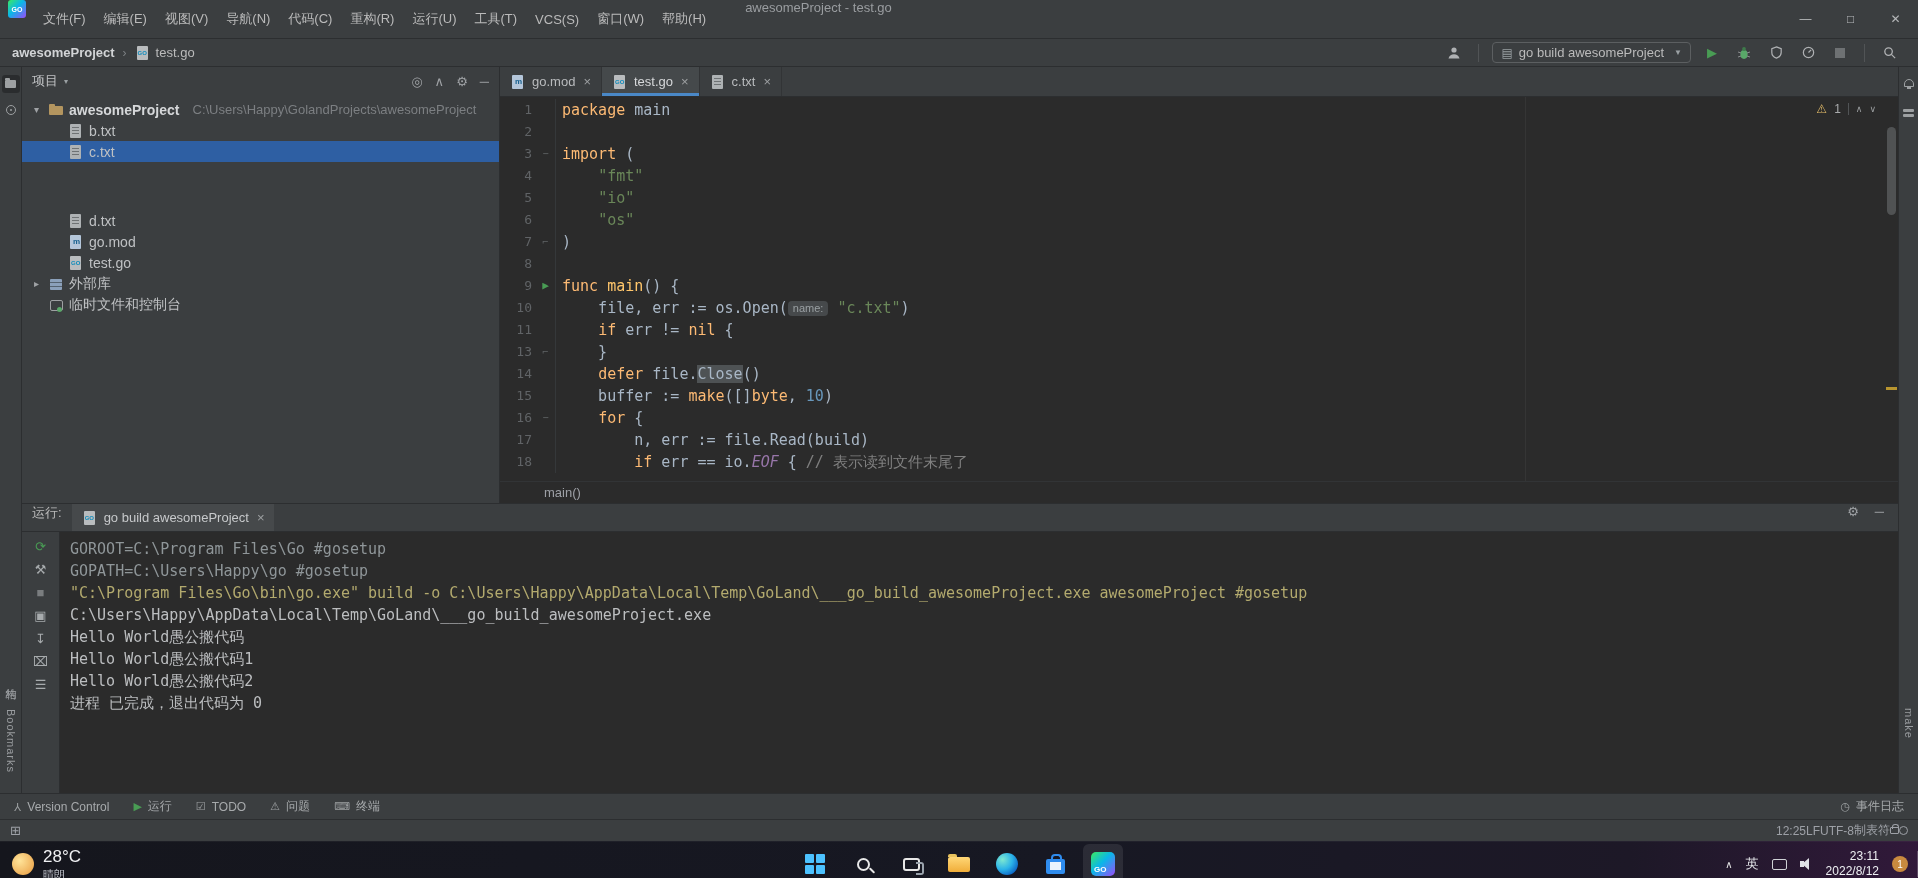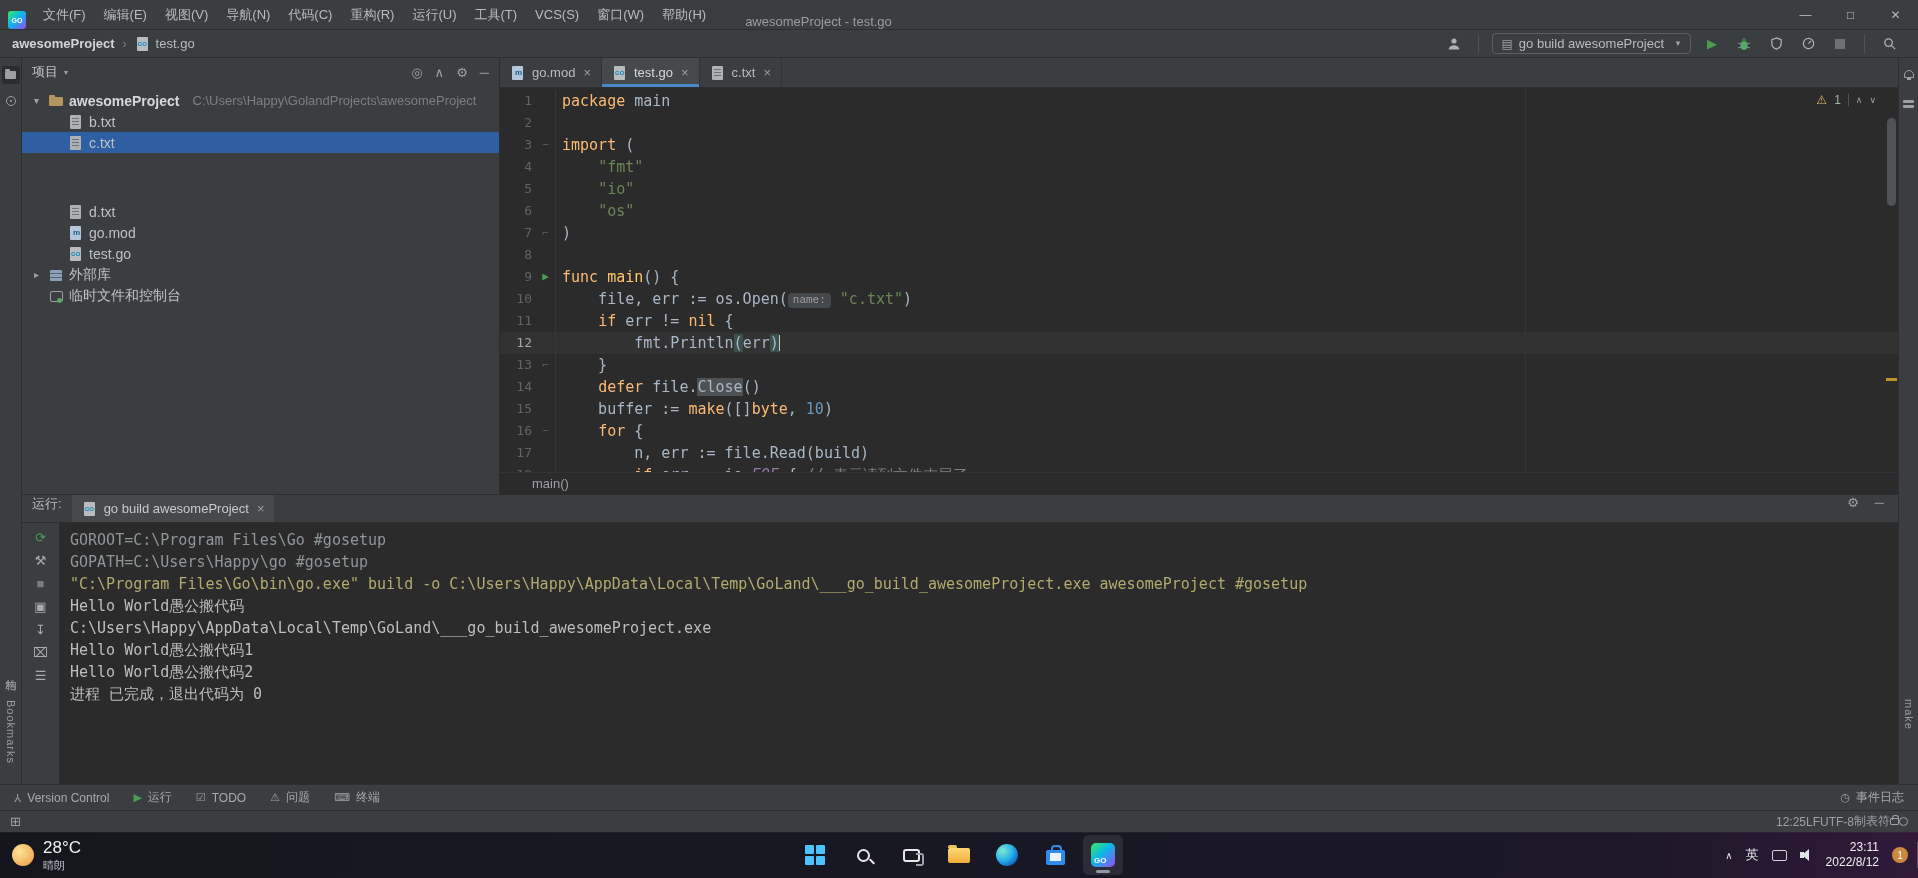--- a/index.html
+++ b/index.html
@@ -1,21 +1,21 @@
 <!DOCTYPE html>
 <html><head>
 <meta charset="utf-8">
 <style>
   html,body{margin:0;padding:0;background:#000;}
   *{box-sizing:border-box;}
   .screen{width:1918px;height:878px;position:relative;overflow:hidden;background:#2b2b2b;
           font-family:"Liberation Sans","DejaVu Sans",sans-serif;color:#bbbbbb;font-size:13px;}
 
   
-  .titlebar{height:30px;background:#3b3e40;border-bottom:1px solid #2c2e30;display:flex;align-items:flex-end;}
+  .titlebar{height:39px;background:#3b3e40;border-bottom:1px solid #2c2e30;display:flex;align-items:flex-start;}
   .app-logo{width:18px;height:18px;margin:0 8px;border-radius:3px;flex:none;
             background:linear-gradient(135deg,#3bea62 0%,#0ab7e8 45%,#9b4bfa 100%);
             color:#fff;font-size:7px;font-weight:bold;display:flex;align-items:center;justify-content:center;}
   .menu-bar{display:flex;height:100%;}
   .menu-item{padding:0 9px;display:flex;align-items:center;color:#bbbbbb;font-size:13px;}
   .win-title{margin-left:30px;color:#9a9da0;}
   .win-controls{margin-left:auto;display:flex;height:100%;}
   .win-btn{width:45px;display:flex;align-items:center;justify-content:center;color:#b6b8ba;font-size:12px;}
 
   
@@ -104,32 +104,32 @@
   .tk-s{color:#6a8759;}
   .tk-n{color:#6897bb;}
   .tk-fn{color:#ffc66b;}
   .tk-p{color:#a9b7c6;}
   .tk-c{color:#808080;}
   .tk-const{color:#9876aa;font-style:italic;}
   .tk-par{background:#3b514d;}
   .tk-hl{background:#4e5254;}
   .tk-caret{display:inline-block;width:1px;height:16px;background:#c8c8c8;vertical-align:-3px;}
   .tk-hint{display:inline-block;background:#46494b;color:#9aa0a3;border-radius:4px;padding:0 5px;
-           font-size:11px;line-height:15px;font-family:Liberation Mono, monospace;vertical-align:1px;}
+           font-size:11px;line-height:15px;font-family:Liberation Sans, sans-serif;vertical-align:1px;}
   .margin-guide{position:absolute;top:0;bottom:0;left:1025px;width:1px;background:#353535;}
   .inspect-widget{position:absolute;top:5px;right:22px;display:flex;align-items:center;gap:7px;font-size:12px;color:#a9abad;
                   font-family:"Liberation Sans","DejaVu Sans",sans-serif;}
   .warn-glyph{color:#e8bf6a;font-size:12px;}
   .iw-sep{width:1px;height:12px;background:#515456;}
   .iw-chev{color:#9da0a2;font-size:9px;}
   .scrollbar{position:absolute;top:0;bottom:0;right:0;width:14px;}
   .sb-thumb{position:absolute;right:2px;top:30px;width:9px;height:88px;background:rgba(166,172,177,.30);border-radius:5px;}
   .sb-mark{position:absolute;right:1px;top:290px;width:11px;height:3px;background:#b8952f;}
   .editor-crumbs{height:22px;flex:none;background:#2b2b2b;border-top:1px solid #323436;display:flex;align-items:center;
-                 padding-left:32px;color:#9da0a6;font-size:13px;}
+                 padding-left:44px;color:#9da0a6;font-size:13px;}
 
   
   .run-panel{height:290px;flex:none;display:flex;flex-direction:column;border-top:1px solid #2c2e30;background:#2b2b2b;}
   .run-header{height:28px;flex:none;background:#3b3e40;border-bottom:1px solid #2c2e30;display:flex;align-items:flex-start;gap:10px;padding-left:10px;}
   .run-label{color:#bbbbbb;}
   .run-tab{display:flex;align-items:center;gap:6px;background:#46494b;height:100%;padding:0 10px;color:#c7c9cb;}
   .run-tab-close{color:#9da0a2;margin-left:2px;}
   .run-header-icons{margin-left:auto;display:flex;gap:16px;color:#9fa2a5;font-size:13px;padding-right:14px;}
   .run-body{flex:1;display:flex;min-height:0;}
   .run-toolbar{width:38px;flex:none;background:#3b3e40;border-right:1px solid #2c2e30;display:flex;flex-direction:column;align-items:center;padding-top:8px;gap:10px;}
@@ -421,25 +421,20 @@
                 <div class="cline">
                   <div class="cnum">10</div>
                   <div class="cfold"></div>
                   <div class="ctext"><span class="tk-p">    file, err := os.Open(</span><span class="tk-hint">name:</span><span class="tk-p"> </span><span class="tk-s">"c.txt"</span><span class="tk-p">)</span></div>
                 </div>
                 <div class="cline">
                   <div class="cnum">11</div>
                   <div class="cfold"></div>
                   <div class="ctext"><span class="tk-p">    </span><span class="tk-k">if</span><span class="tk-p"> err != </span><span class="tk-k">nil</span><span class="tk-p"> {</span></div>
                 </div>
-                <div class="cline current">
-                  <div class="cnum">12</div>
-                  <div class="cfold"></div>
-                  <div class="ctext"><span class="tk-p">        fmt.Println</span><span class="tk-par">(</span><span class="tk-p">err</span><span class="tk-par">)</span><span class="tk-caret"></span></div>
-                </div>
                 <div class="cline">
                   <div class="cnum">13</div>
                   <div class="cfold end">⌐</div>
                   <div class="ctext"><span class="tk-p">    }</span></div>
                 </div>
                 <div class="cline">
                   <div class="cnum">14</div>
                   <div class="cfold"></div>
                   <div class="ctext"><span class="tk-p">    </span><span class="tk-k">defer</span><span class="tk-p"> file.</span><span class="tk-hl">Close</span><span class="tk-p">()</span></div>
                 </div>
@@ -503,22 +498,22 @@
               <div class="rt-icon" style="color: rgb(122, 125, 127);">■</div>
               <div class="rt-icon">▣</div>
               <div class="rt-icon">↧</div>
               <div class="rt-icon">⌧</div>
               <div class="rt-icon">☰</div>
             </div>
           <div class="console">
               <div class="conline sys">GOROOT=C:\Program Files\Go #gosetup</div>
               <div class="conline sys">GOPATH=C:\Users\Happy\go #gosetup</div>
               <div class="conline cmd">"C:\Program Files\Go\bin\go.exe" build -o C:\Users\Happy\AppData\Local\Temp\GoLand\___go_build_awesomeProject.exe awesomeProject #gosetup</div>
+              <div class="conline out">C:\Users\Happy\AppData\Local\Temp\GoLand\___go_build_awesomeProject.exe</div>
               <div class="conline out">Hello World愚公搬代码</div>
-              <div class="conline out">C:\Users\Happy\AppData\Local\Temp\GoLand\___go_build_awesomeProject.exe</div>
               <div class="conline out">Hello World愚公搬代码1</div>
               <div class="conline out">Hello World愚公搬代码2</div>
               <div class="conline out">进程 已完成，退出代码为 0</div>
             </div>
         </div>
       </div>
     </div>
 
     <div class="stripe right">
       <div class="stripe-btn">

